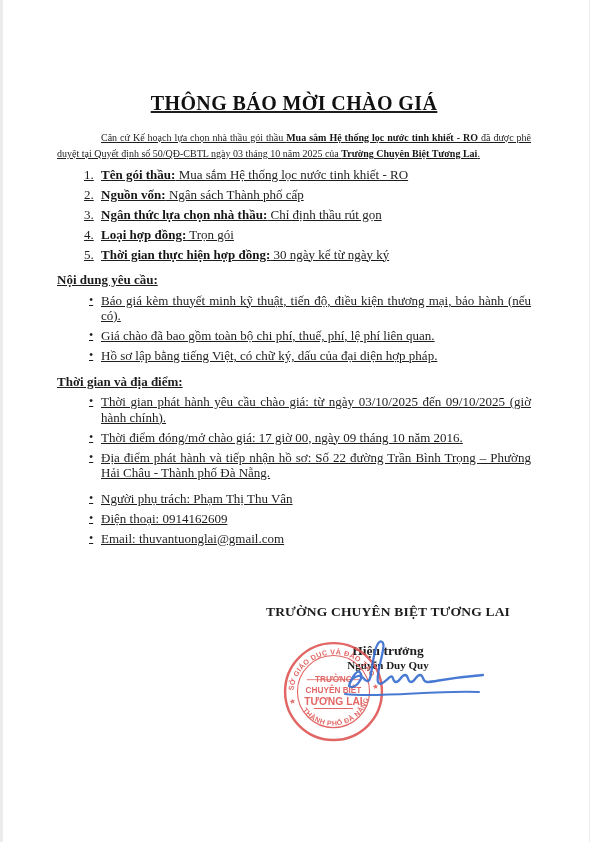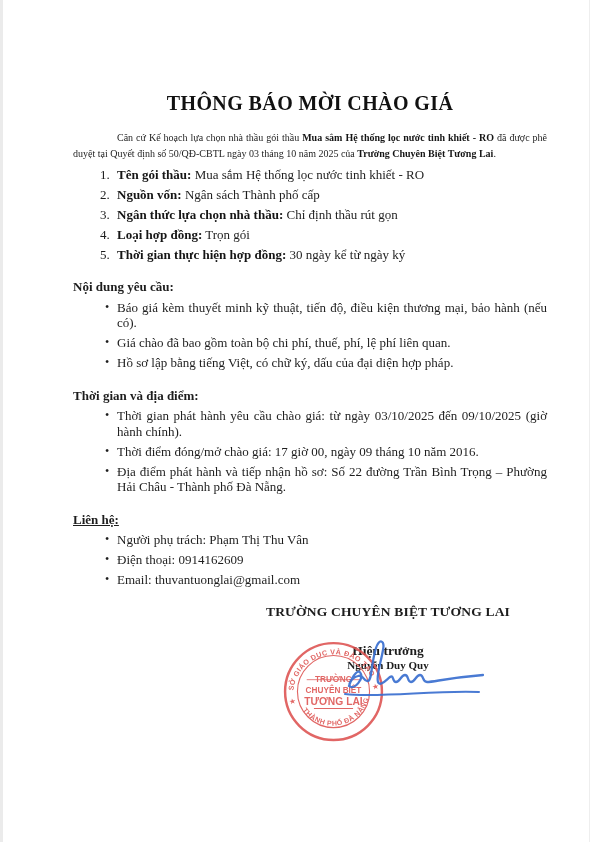--- a/index.html
+++ b/index.html
@@ -2,33 +2,33 @@
 <html><head>
 <meta charset="utf-8">
 <style>
   html,body{margin:0;padding:0;}
   body{
     width:600px;height:842px;background:#ffffff;position:relative;overflow:hidden;
     font-family:"Liberation Serif","DejaVu Serif",serif;color:#1d1d1d;
   }
   .page-edge-left{position:absolute;left:0;top:0;width:3px;height:842px;background:#ebebeb;}
   .page-edge-right{position:absolute;left:589px;top:0;width:1px;height:842px;background:#eeeeee;}
-  .content{position:absolute;left:73px;top:92px;width:474px;}
+  .content{position:absolute;left:57px;top:92px;width:474px;text-decoration:underline;}
   .doc-title{
     text-align:center;font-size:20px;font-weight:bold;letter-spacing:0.4px;
     margin:0 0 15px 0;color:#111;
   }
   .para{
     margin:0 0 5px 0;font-size:10px;line-height:15.8px;text-align:justify;text-indent:44px;
   }
   .num-list{margin-top:3px;}
   .num-item{display:flex;font-size:13px;line-height:15.5px;margin-top:4.5px;}
   .num-item .num{flex:0 0 17px;margin-left:27px;}
   .num-item .num-text{flex:1;}
-  .section{margin-top:17px;}
+  .section{margin-top:10px;}
   .section-heading{font-size:13px;font-weight:bold;line-height:16px;margin-top:5px;}
   .section-heading.underline{text-decoration:underline;}
   .bullet-item{display:flex;font-size:13px;line-height:15.5px;margin-top:4.5px;}
   .bullet-item .marker{flex:0 0 12px;margin-left:32px;font-size:12px;}
   .bullet-item .bullet-text{flex:1;text-align:justify;}
   b{color:#151515;}
   .sig-block{position:absolute;left:233px;top:604px;width:310px;text-align:center;}
   .sig-org{font-size:13.5px;font-weight:bold;letter-spacing:0.2px;}
   .sig-role{font-size:13.5px;font-weight:bold;margin-top:23px;}
   .sig-name{font-size:11px;font-weight:bold;}
@@ -97,21 +97,20 @@
       <span class="marker">•</span>
       <span class="bullet-text">Thời điểm đóng/mở chào giá: 17 giờ 00, ngày 09 tháng 10 năm 2016.</span>
     </div>
     <div class="bullet-item">
       <span class="marker">•</span>
       <span class="bullet-text">Địa điểm phát hành và tiếp nhận hồ sơ: Số 22 đường Trần Bình Trọng – Phường Hải Châu - Thành phố Đà Nẵng.</span>
     </div>
   </div>
 
   <div class="section">
-    <div class="section-heading underline">Liên hệ:</div>
     <div class="bullet-item">
       <span class="marker">•</span>
       <span class="bullet-text">Người phụ trách: Phạm Thị Thu Vân</span>
     </div>
     <div class="bullet-item">
       <span class="marker">•</span>
       <span class="bullet-text">Điện thoại: 0914162609</span>
     </div>
     <div class="bullet-item">
       <span class="marker">•</span>

